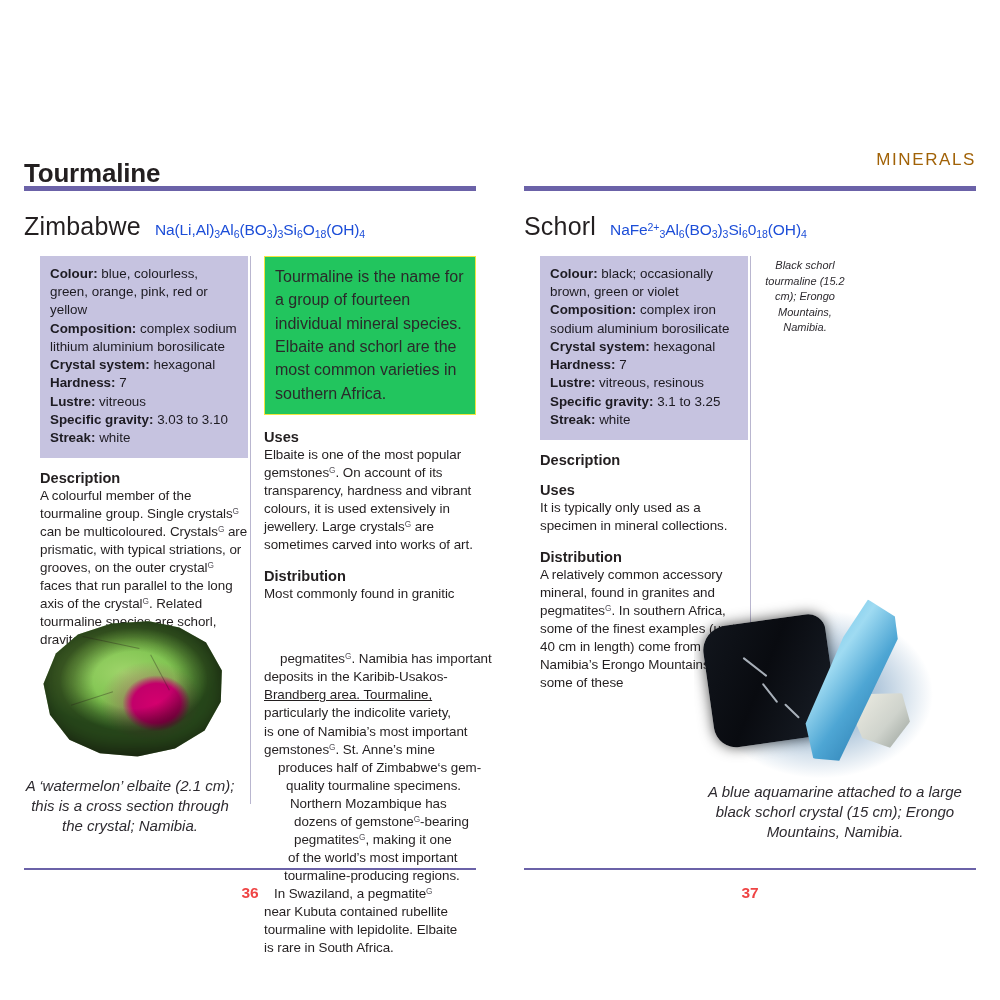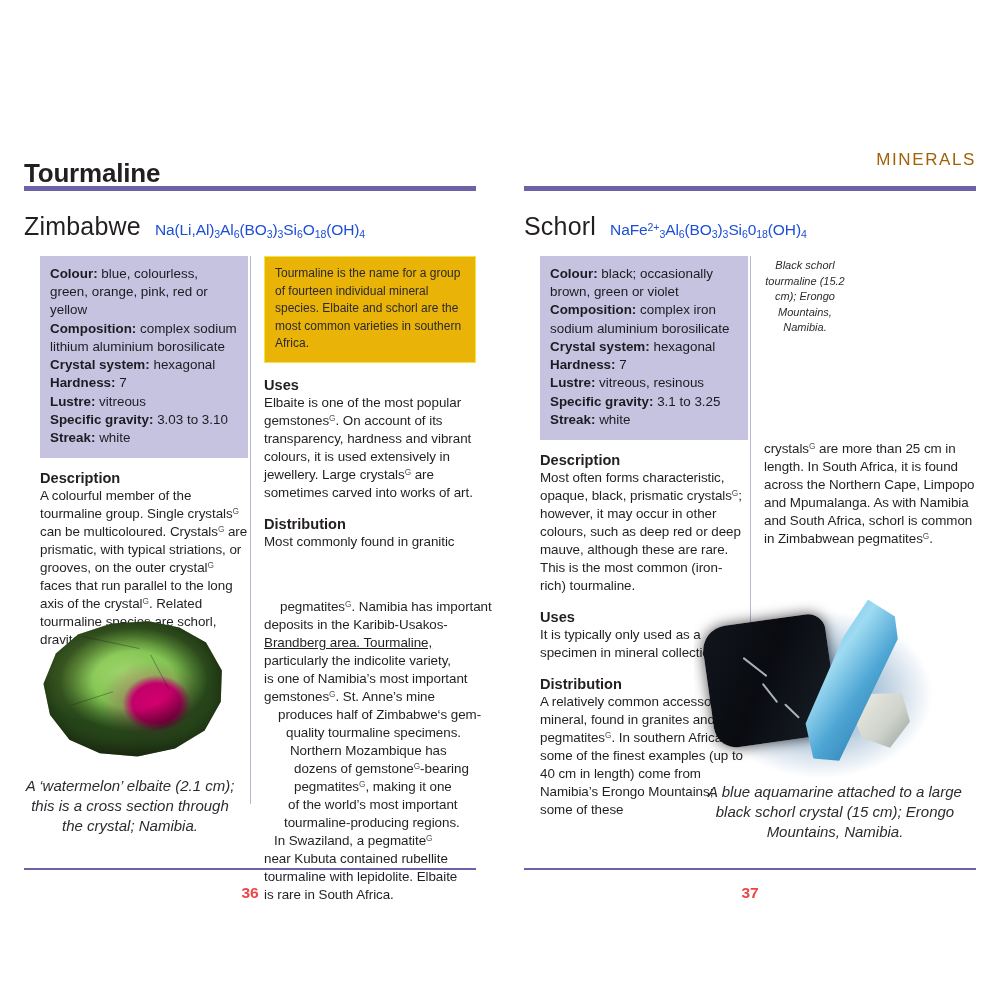--- a/index.html
+++ b/index.html
@@ -60,23 +60,23 @@
   .propbox{
     background:#c6c3e0;padding:9px 10px 11px 10px;
     font-size:13.4px;line-height:1.36;color:#1d1b22;
     box-sizing:border-box;
   }
   .propbox .k{font-weight:bold;}
   .prop-line{display:block;}
 
   
   .callout{
-    background:#eab308;border:1.5px solid #f2e53f;
+    background:#22c55e;border:1.5px solid #f2e53f;
     padding:8px 10px 9px 10px;box-sizing:border-box;
-    font-size:12px;line-height:1.46;color:#2a2a2a;
+    font-size:16px;line-height:1.46;color:#2a2a2a;
   }
 
   
   h3.sec{
     font-size:14.6px;font-weight:bold;color:#231f20;
     margin:14px 0 1px 0;
   }
   h3.sec.first{margin-top:12px;}
   p.body{
     font-size:13.4px;line-height:1.345;margin:0;color:#231f20;
@@ -264,34 +264,30 @@
           <span class="prop-line"><span class="k">Colour:</span><span> black; occasionally brown, green or violet</span></span>
           <span class="prop-line"><span class="k">Composition:</span><span> complex iron sodium aluminium borosilicate</span></span>
           <span class="prop-line"><span class="k">Crystal system:</span><span> hexagonal</span></span>
           <span class="prop-line"><span class="k">Hardness:</span><span> 7</span></span>
           <span class="prop-line"><span class="k">Lustre:</span><span> vitreous, resinous</span></span>
           <span class="prop-line"><span class="k">Specific gravity:</span><span> 3.1 to 3.25</span></span>
           <span class="prop-line"><span class="k">Streak:</span><span> white</span></span>
         </div>
 
       <h3 class="sec first">Description</h3>
-      <p class="body" id="desc-right">Most often forms characteristic, opaque, black, prismatic crystals<sup>G</sup>; however, it may occur in other colours, such as deep red or deep mauve, although these are rare. This is the most common (iron-rich) tourmaline.</p>
 
       <h3 class="sec">Uses</h3>
       <p class="body" id="uses-right">It is typically only used as a specimen in mineral collections.</p>
 
       <h3 class="sec">Distribution</h3>
       <p class="body" id="dist-right">A relatively common accessory mineral, found in granites and pegmatites<sup>G</sup>. In southern Africa, some of the finest examples (up to 40 cm in length) come from Namibia’s Erongo Mountains; some of these</p>
     </div>
 
     <div class="sidecap" style="position:absolute;left:238px;top:118px;width:86px;">Black schorl tourmaline (15.2 cm); Erongo Mountains, Namibia.</div>
 
-    <div class="col" style="left:240px;top:300px;width:212px;">
-      <p class="body" id="cont-right">crystals<sup>G</sup> are more than 25 cm in length. In South Africa, it is found across the Northern Cape, Limpopo and Mpumalanga. As with Namibia and South Africa, schorl is common in Zimbabwean pegmatites<sup>G</sup>.</p>
-    </div>
 
     <div class="photo" id="img-aqua">
       <div class="aqua-bg"></div>
       <div class="aqua-bg2"></div>
       <div class="aq-dark"></div>
       <div class="aq-white"></div>
       <div class="aq-blue"></div>
       <div class="aq-needle" style="left:46px;top:74px;width:30px;transform:rotate(38deg);"></div>
       <div class="aq-needle" style="left:64px;top:100px;width:24px;transform:rotate(52deg);"></div>
       <div class="aq-needle" style="left:88px;top:118px;width:20px;transform:rotate(44deg);"></div>

